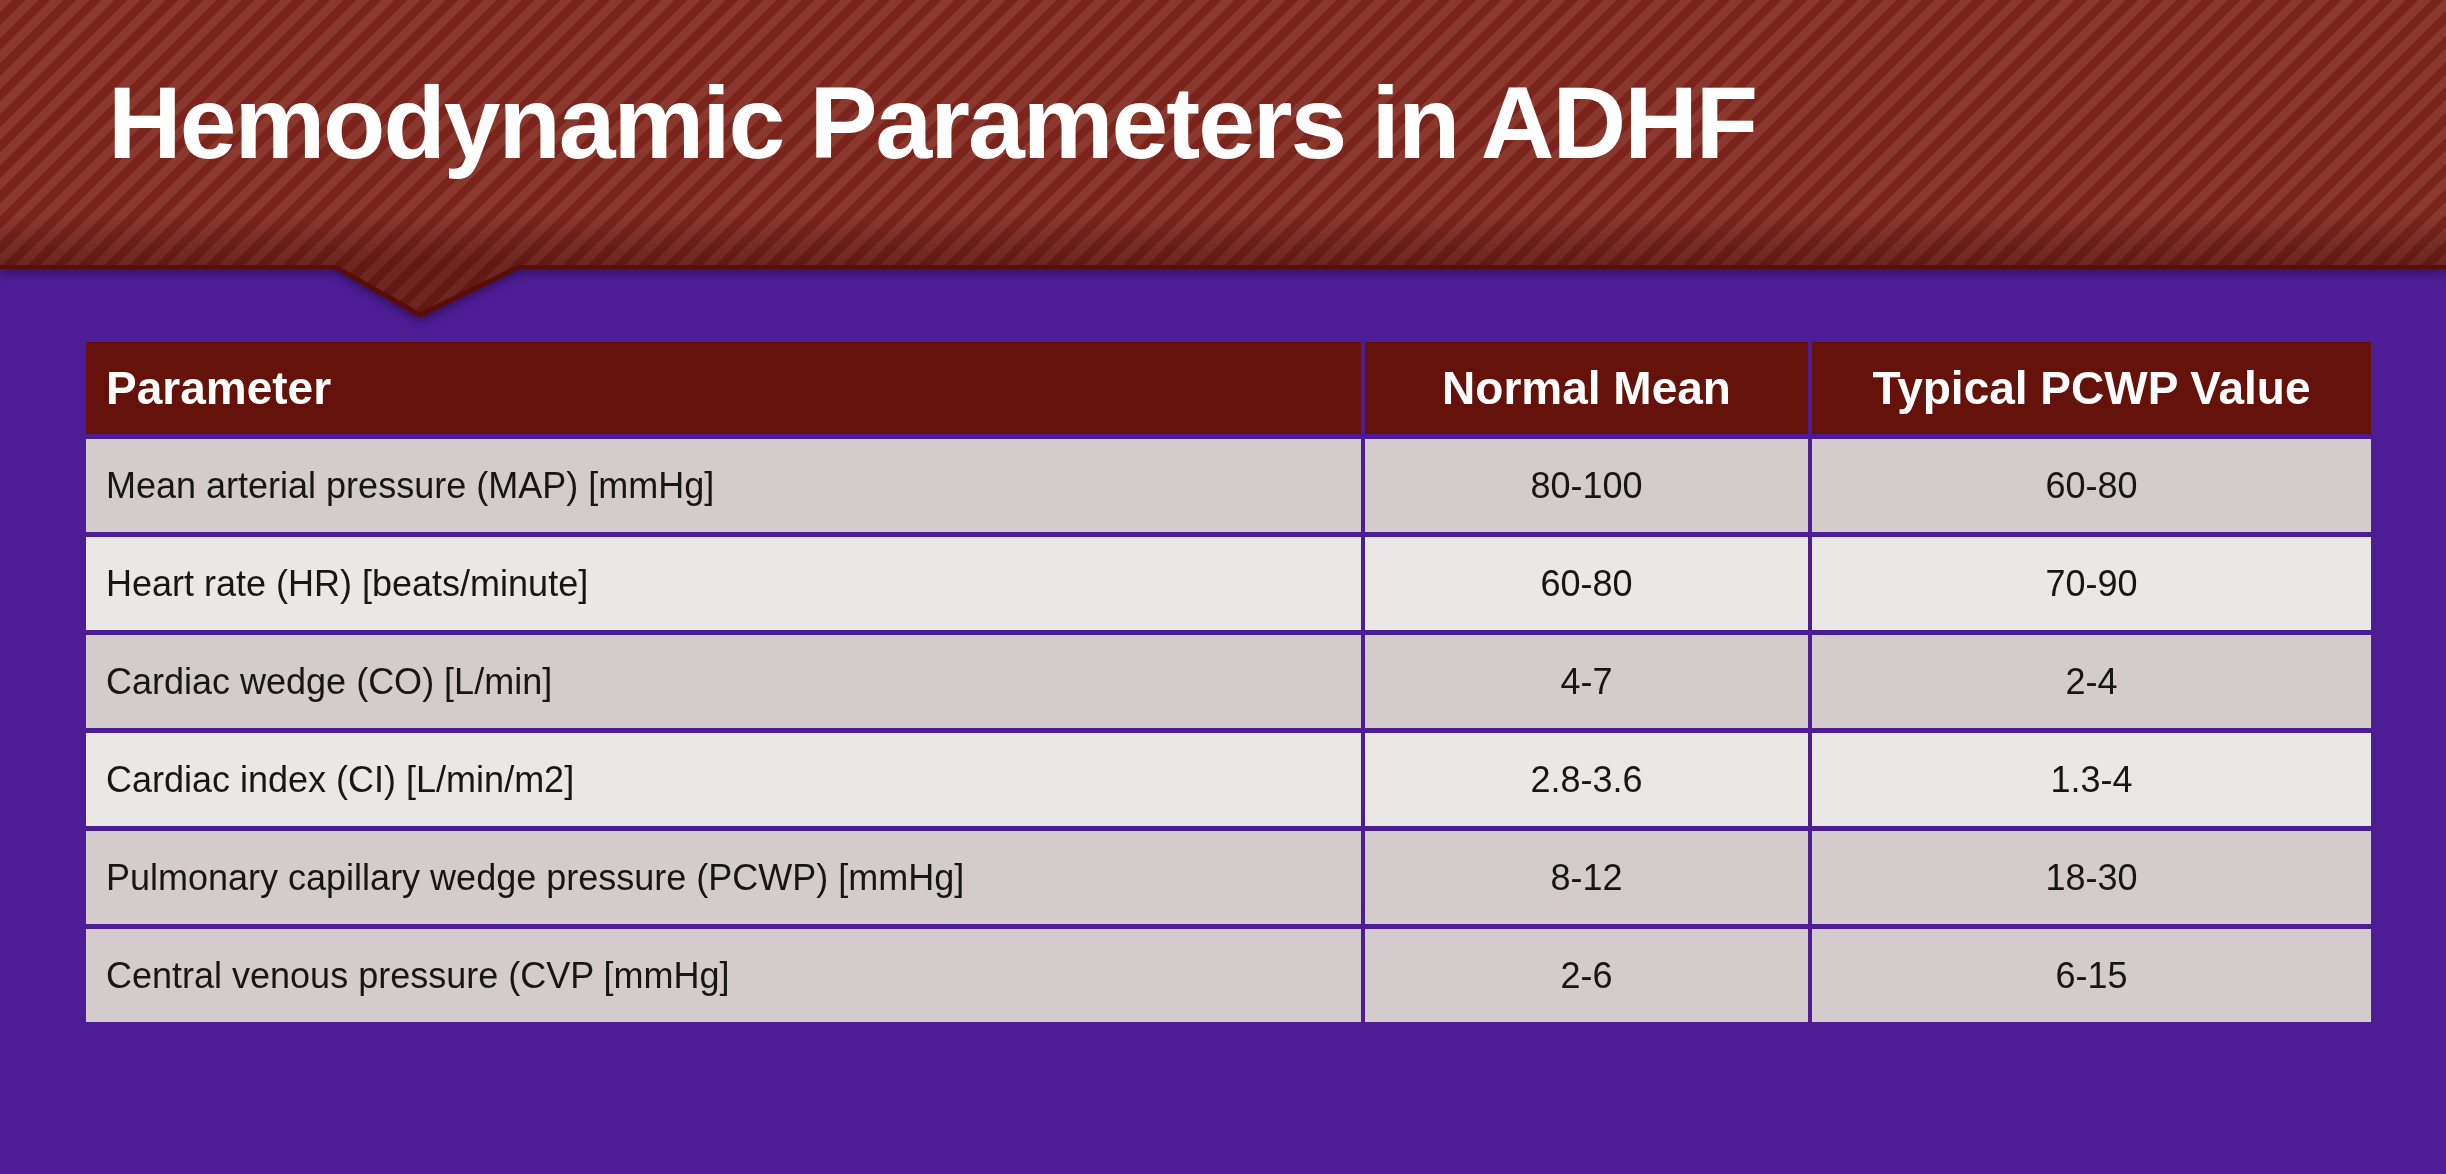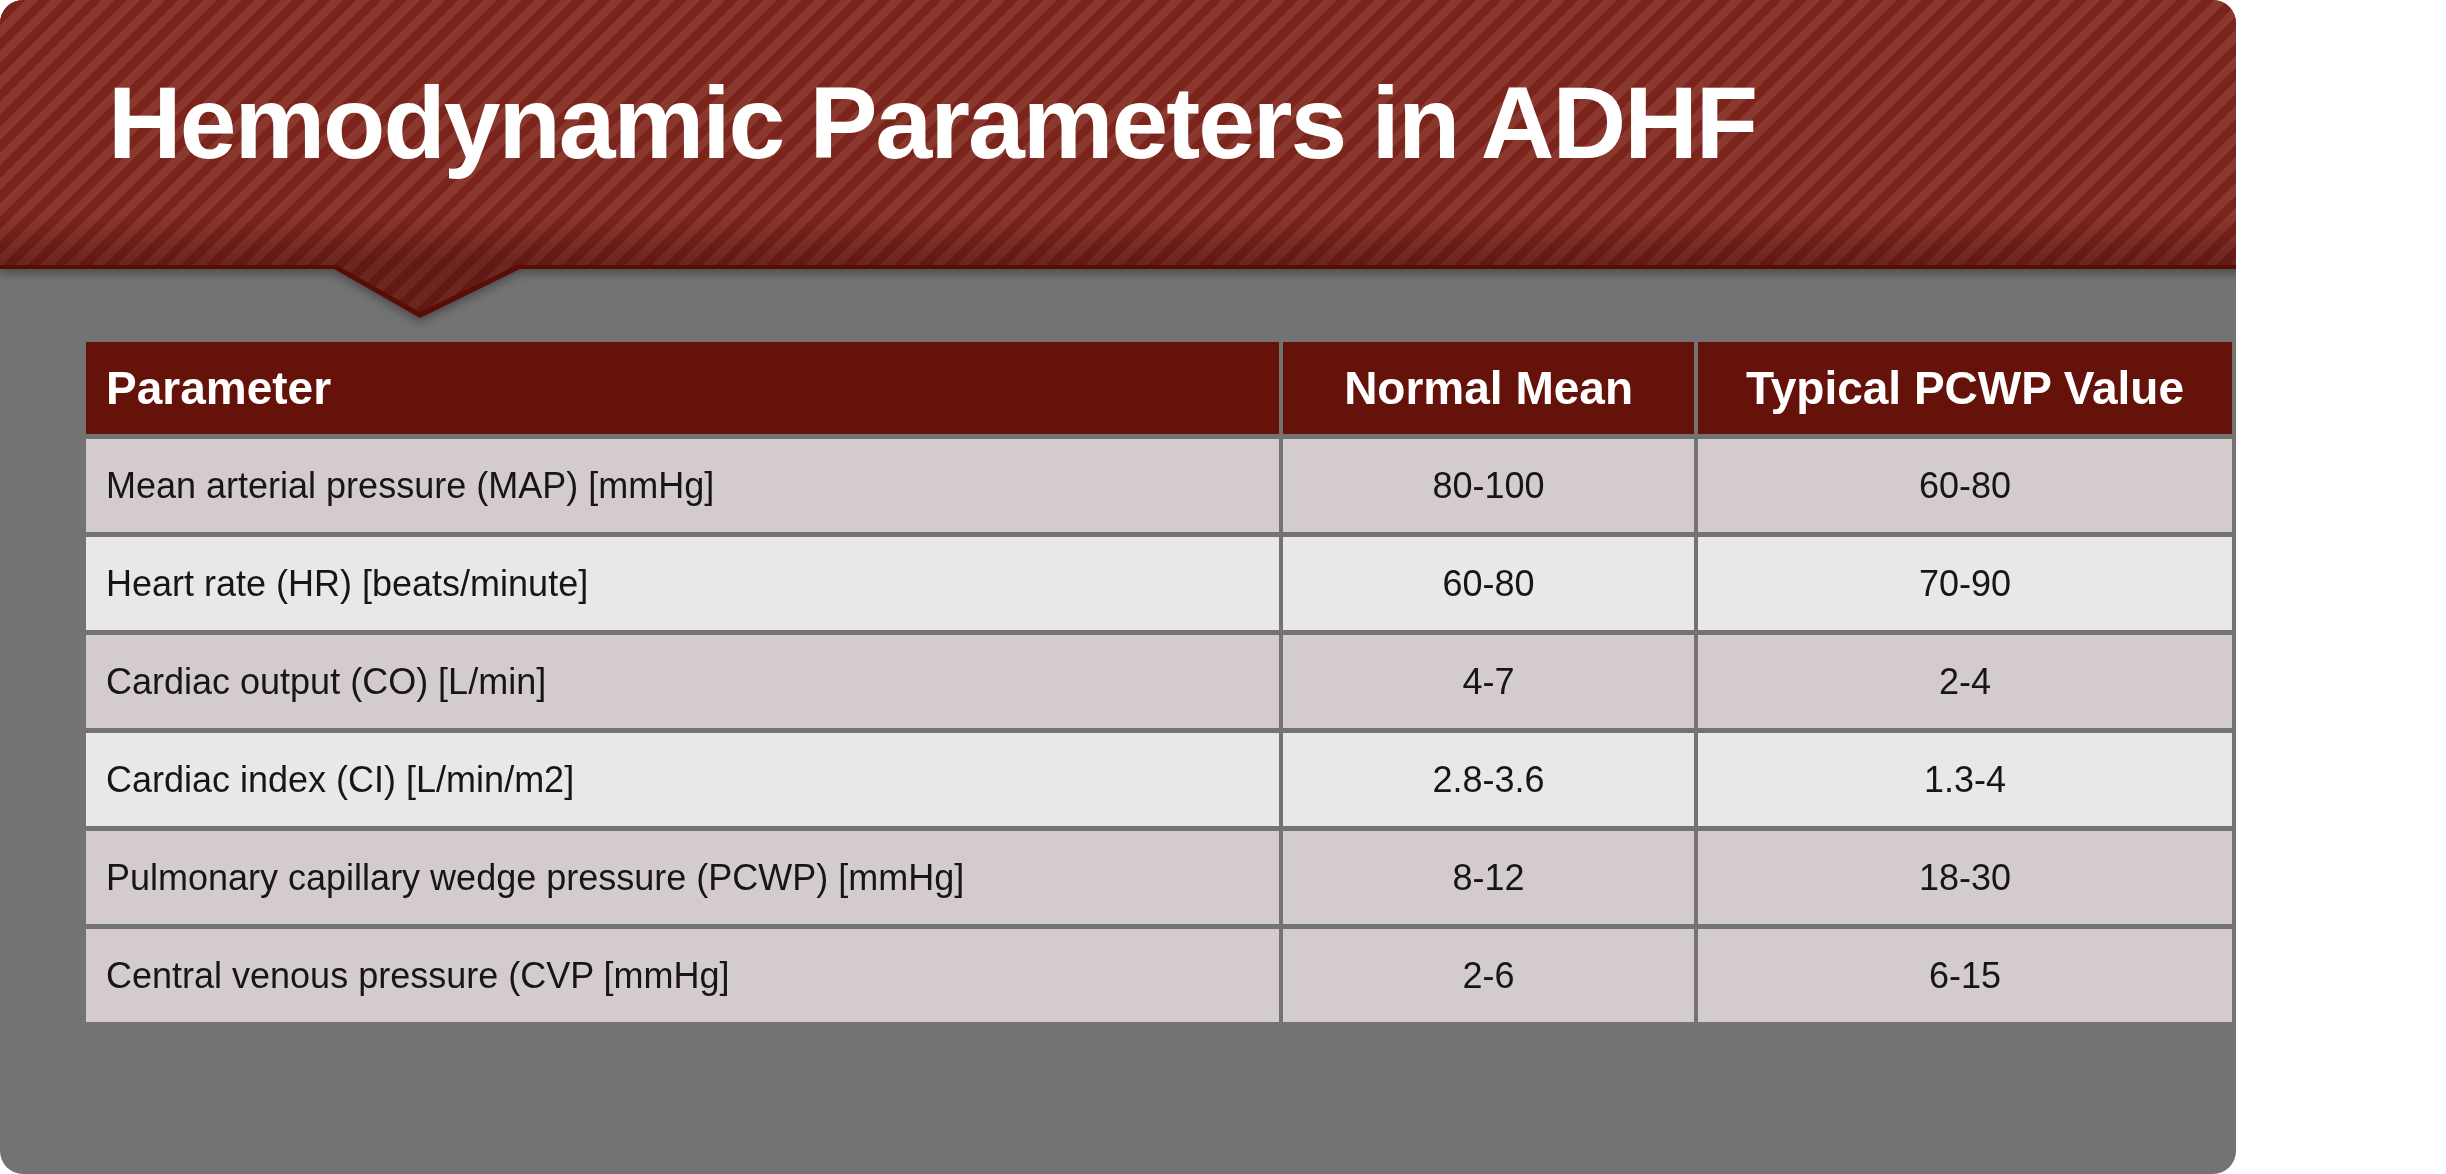--- a/index.html
+++ b/index.html
@@ -1,23 +1,22 @@
 <!DOCTYPE html>
 <html><head>
 <meta charset="utf-8">
 <style>
   html, body { margin: 0; padding: 0; background: #ffffff; }
   .slide {
     position: relative;
-    width: 2236px;
+    width: 2446px;
     height: 1174px;
-    background: #737373;
+    background: #4c1d95;
     overflow: hidden;
     font-family: "Liberation Sans", "DejaVu Sans", sans-serif;
-    border-radius: 23px;
   }
 
   
   .banner-wrap {
     position: absolute;
     top: 0; left: 0;
     width: 2446px;
     height: 330px;
     filter: drop-shadow(0 4px 5px rgba(0,0,0,0.35));
     pointer-events: none;
@@ -117,21 +116,21 @@
           <td class="c1">Mean arterial pressure (MAP) [mmHg]</td>
           <td class="c2">80-100</td>
           <td class="c3">60-80</td>
         </tr>
         <tr class="even">
           <td class="c1">Heart rate (HR) [beats/minute]</td>
           <td class="c2">60-80</td>
           <td class="c3">70-90</td>
         </tr>
         <tr class="odd">
-          <td class="c1">Cardiac output (CO) [L/min]</td>
+          <td class="c1">Cardiac wedge (CO) [L/min]</td>
           <td class="c2">4-7</td>
           <td class="c3">2-4</td>
         </tr>
         <tr class="even">
           <td class="c1">Cardiac index (CI) [L/min/m2]</td>
           <td class="c2">2.8-3.6</td>
           <td class="c3">1.3-4</td>
         </tr>
         <tr class="odd">
           <td class="c1">Pulmonary capillary wedge pressure (PCWP) [mmHg]</td>

